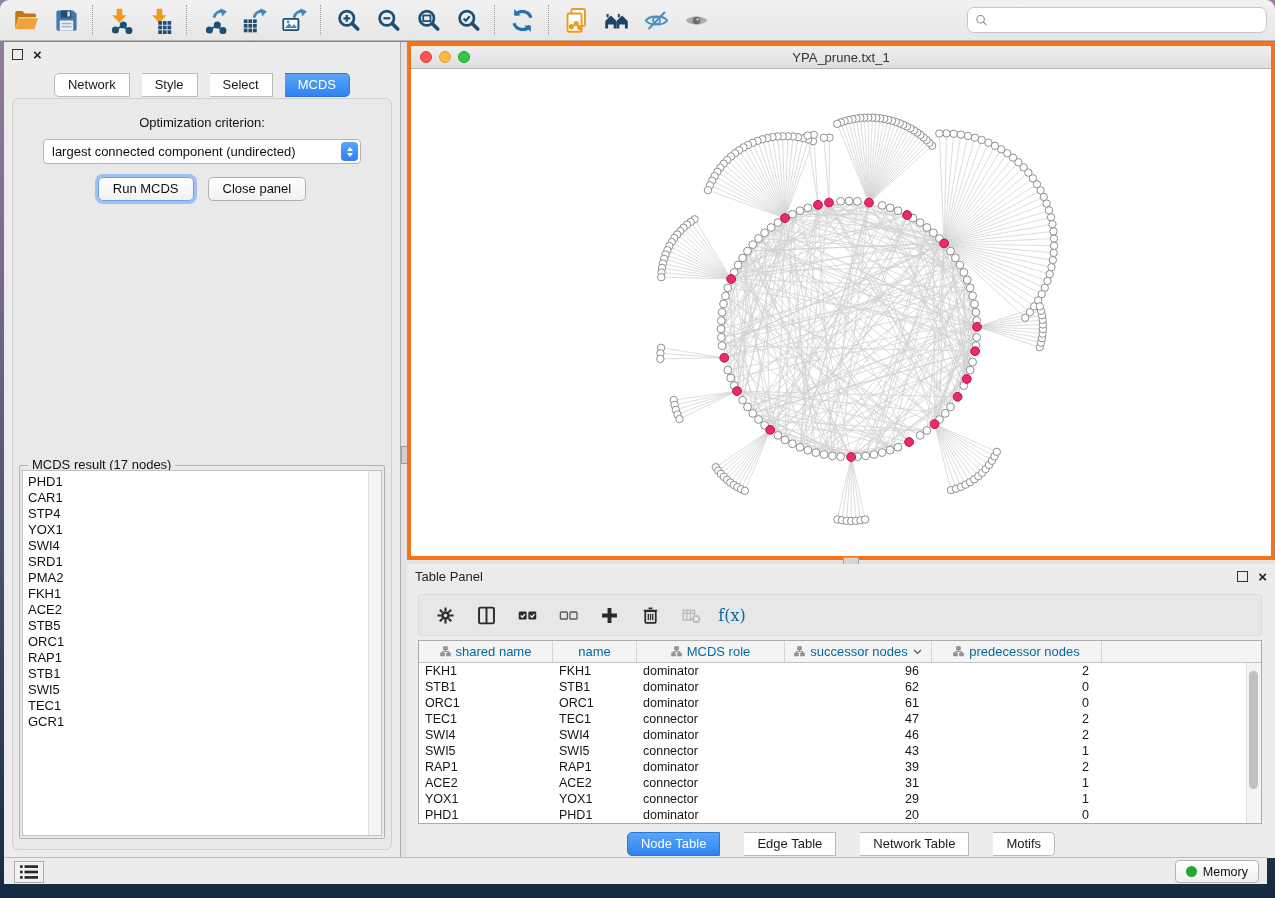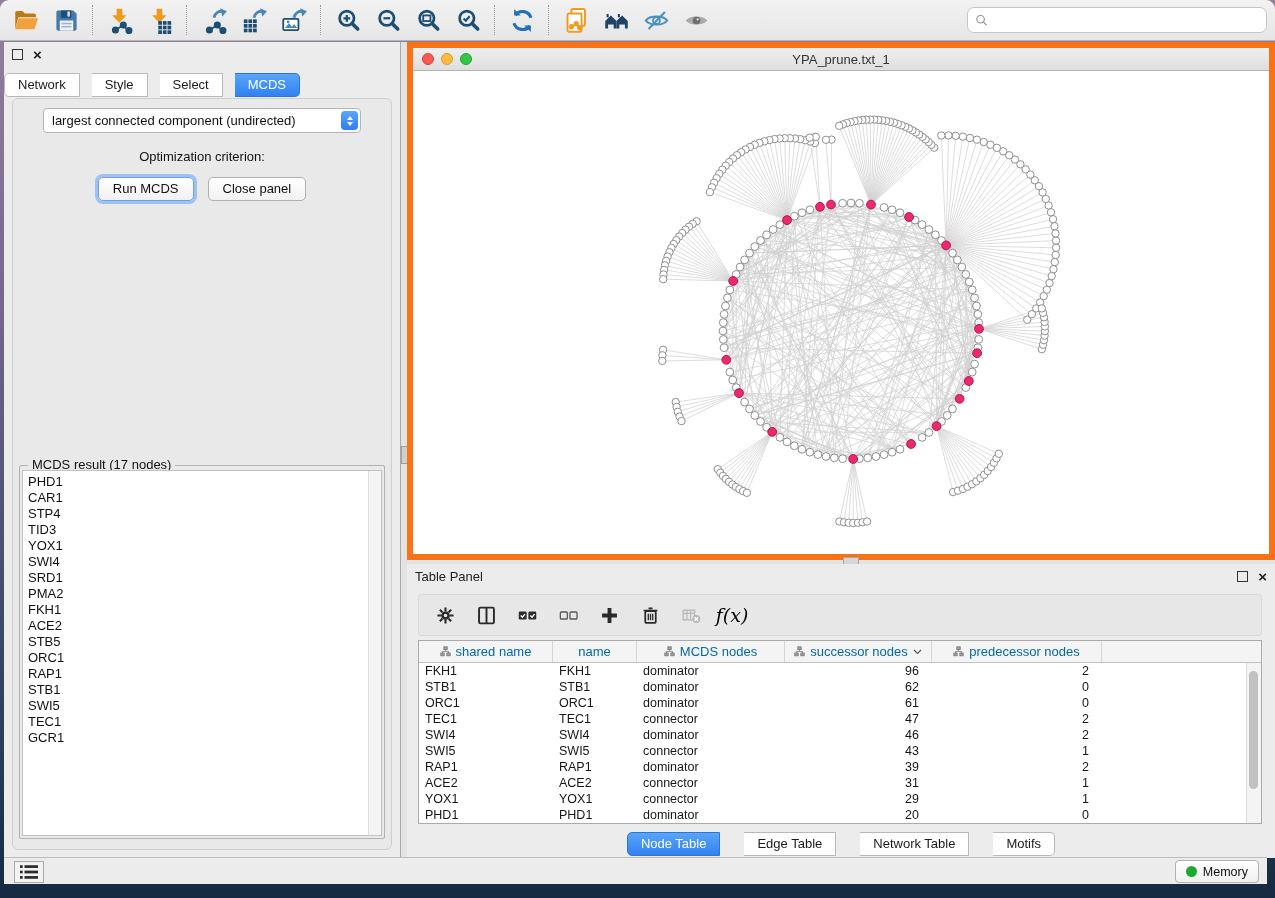--- a/index.html
+++ b/index.html
@@ -19,21 +19,21 @@
   #search-box svg{width:15px;height:15px;margin-right:5px;flex:0 0 auto;}
   #search-box input{border:none;outline:none;flex:1;font-size:13px;font-family:"Liberation Sans",sans-serif;background:transparent;}
   
   #workspace{position:absolute;left:4px;top:42px;right:0;bottom:40px;background:#ececec;}
   
   #control-panel{position:absolute;left:0;top:0;width:396px;bottom:0;background:#ececec;}
   .panel-head{height:24px;display:flex;align-items:center;font-size:13px;color:#222;padding:0 8px;}
   .panel-head .ph-title{flex:1;}
   .ph-float{width:9px;height:9px;border:1.5px solid #333;margin-right:10px;}
   .ph-close{font-size:15px;font-weight:bold;color:#222;line-height:9px;}
-  .tabs-row{display:flex;margin-top:7px;gap:12px;}
+  .tabs-row{display:flex;justify-content:center;margin-top:7px;gap:12px;}
   .tab{font-size:13px;color:#1a1a1a;background:#fff;border:1px solid #b9b9b9;border-left:none;
     padding:3px 13px 4px;cursor:default;}
   .tab.first{border-left:1px solid #b9b9b9;border-radius:5px 0 0 5px;}
   .tab.last{border-radius:0 5px 5px 0;}
   .tab.sel{background:linear-gradient(#5aa5f8,#2f82f2);border-color:#2f74d8;color:#fff;}
   #cp-content{position:absolute;left:8px;right:8px;top:56px;bottom:8px;
     background:#e9e9e9;border:1px solid #cfcfcf;border-radius:6px;}
   #opt-label{text-align:center;margin-top:16px;font-size:13px;color:#111;}
   #criterion-row{display:flex;justify-content:center;margin-top:9px;}
   #criterion-select{width:316px;height:23px;background:#fff;border:1px solid #b5b5b5;border-radius:4px;
@@ -55,36 +55,36 @@
   #mcds-list .itemwrap{padding:3px 0 0 5px;}
   .mcds-item{line-height:16px;}
   #mcds-scroll{position:absolute;right:0;top:0;bottom:0;width:12px;background:#f4f4f4;border-left:1px solid #ddd;}
   
   #v-splitter{position:absolute;left:396px;top:0;bottom:0;width:7px;background:#e3e3e3;
     border-left:1px solid #a9a9a9;border-right:1px solid #a9a9a9;}
   #v-splitter .handle{position:absolute;top:404px;left:0px;width:5px;height:16px;background:#cfcfcf;border:1px solid #9e9e9e;}
   #h-splitter{position:absolute;left:403px;right:0;top:518px;height:4px;background:#e3e3e3;}
   #h-splitter .handle{position:absolute;left:436px;top:-3px;width:14px;height:8px;background:#d6d6d6;border:1px solid #a6a6a6;}
   
-  #network-window{position:absolute;left:403px;right:0;top:0;height:518px;background:#14532d;border:6px solid #f97316;box-sizing:border-box;}
+  #network-window{position:absolute;left:403px;right:0;top:0;height:518px;background:#14532d;border:4px solid #f97316;box-sizing:border-box;}
   #net-titlebar{height:22px;background:linear-gradient(#efefef,#dedede);border-bottom:1px solid #b3b3b3;
     position:relative;display:flex;align-items:center;justify-content:center;font-size:13px;color:#333;}
   .lights{position:absolute;left:9px;top:5px;display:flex;gap:7px;}
   .light{width:12px;height:12px;border-radius:50%;}
   .light.r{background:#fc5753;border:1px solid #df3e3a;box-sizing:border-box;}
   .light.y{background:#fdbc40;border:1px solid #de9b2d;box-sizing:border-box;}
   .light.g{background:#33c748;border:1px solid #1da432;box-sizing:border-box;}
   #net-canvas{position:absolute;left:0;right:0;top:23px;bottom:0;background:#fff;overflow:hidden;}
   
   #table-panel{position:absolute;left:403px;right:0;top:522px;bottom:0;background:#ececec;}
   #tp-toolbar{position:absolute;left:11px;right:13px;top:30px;height:42px;background:#e7e7e7;
     border:1px solid #dadada;border-radius:3px;display:flex;align-items:center;gap:17px;padding-left:14px;box-sizing:border-box;}
   .tpi{width:24px;height:24px;display:flex;align-items:center;justify-content:center;}
   .tpi svg{width:21px;height:21px;}
-  .fx-glyph{font-family:"DejaVu Serif",serif;font-style:italic;font-size:19px;color:#000000;}
+  .fx-glyph{font-family:"DejaVu Serif",serif;font-size:16px;color:#0369a1;}
   #node-table{position:absolute;left:11px;right:13px;top:76px;height:184px;background:#fff;
     border:1px solid #ababab;box-sizing:border-box;overflow:hidden;}
   #tbl-header{display:flex;height:21px;background:#f4f4f4;border-bottom:1px solid #c2c2c2;}
   .th{display:flex;align-items:center;justify-content:center;gap:5px;font-size:13px;color:#0369a1;
     border-right:1px solid #d6d6d6;box-sizing:border-box;overflow:hidden;}
   .th svg{flex:0 0 auto;}
   .tr{display:flex;height:16px;font-size:12.5px;color:#161616;align-items:center;}
   .td{box-sizing:border-box;overflow:hidden;white-space:nowrap;padding:0 6px;}
   .td.num{text-align:right;padding-right:13px;}
   #tbl-vscroll{position:absolute;right:0;top:22px;bottom:0;width:14px;background:#f4f4f4;border-left:1px solid #ddd;}
@@ -282,42 +282,41 @@
       <span class="ph-float"></span>
       <span class="ph-close">×</span>
     </div>
     <div class="tabs-row" id="cp-tabs">
         <div class="tab first">Network</div>
         <div class="tab">Style</div>
         <div class="tab">Select</div>
         <div class="tab last sel">MCDS</div>
       </div>
     <div id="cp-content">
+      <div id="opt-label">Optimization criterion:</div>
       <div id="criterion-row">
         <div id="criterion-select">
           <span class="val">largest connected component (undirected)</span>
           <span class="stepper">
               <span class="up"></span>
               <span class="dn"></span>
             </span>
         </div>
       </div>
-      <div id="opt-label">Optimization criterion:</div>
       <div id="cp-buttons">
         <button class="mac-btn focus">Run MCDS</button>
         <button class="mac-btn">Close panel</button>
       </div>
       <div id="mcds-group">
         <span id="mcds-legend">MCDS result (17 nodes)</span>
         <div id="mcds-list">
           <div class="itemwrap" id="mcds-items">
               <div class="mcds-item">PHD1</div>
               <div class="mcds-item">CAR1</div>
               <div class="mcds-item">STP4</div>
-              <div class="mcds-item">TID3</div>
               <div class="mcds-item">YOX1</div>
               <div class="mcds-item">SWI4</div>
               <div class="mcds-item">SRD1</div>
               <div class="mcds-item">PMA2</div>
               <div class="mcds-item">FKH1</div>
               <div class="mcds-item">ACE2</div>
               <div class="mcds-item">STB5</div>
               <div class="mcds-item">ORC1</div>
               <div class="mcds-item">RAP1</div>
               <div class="mcds-item">STB1</div>
@@ -1123,21 +1122,21 @@
           </div>
           <div class="th" style="width: 148px;">
             <svg width="11" height="11" viewBox="0 0 11 11">
               <g fill="#a0a0a0" stroke="#787878" stroke-width="0.8">
                 <rect x="3.8" y="0.8" width="3.4" height="2.8"></rect>
                 <rect x="0.8" y="7" width="3.4" height="2.8"></rect>
                 <rect x="6.8" y="7" width="3.4" height="2.8"></rect>
               </g>
               <path d="M5.5 3.6v1.8M2.5 7V5.4h6V7" stroke="#787878" fill="none" stroke-width="0.8"></path>
             </svg>
-            <span>MCDS nodes</span>
+            <span>MCDS role</span>
           </div>
           <div class="th" style="width: 147px;">
             <svg width="11" height="11" viewBox="0 0 11 11">
               <g fill="#a0a0a0" stroke="#787878" stroke-width="0.8">
                 <rect x="3.8" y="0.8" width="3.4" height="2.8"></rect>
                 <rect x="0.8" y="7" width="3.4" height="2.8"></rect>
                 <rect x="6.8" y="7" width="3.4" height="2.8"></rect>
               </g>
               <path d="M5.5 3.6v1.8M2.5 7V5.4h6V7" stroke="#787878" fill="none" stroke-width="0.8"></path>
             </svg>

